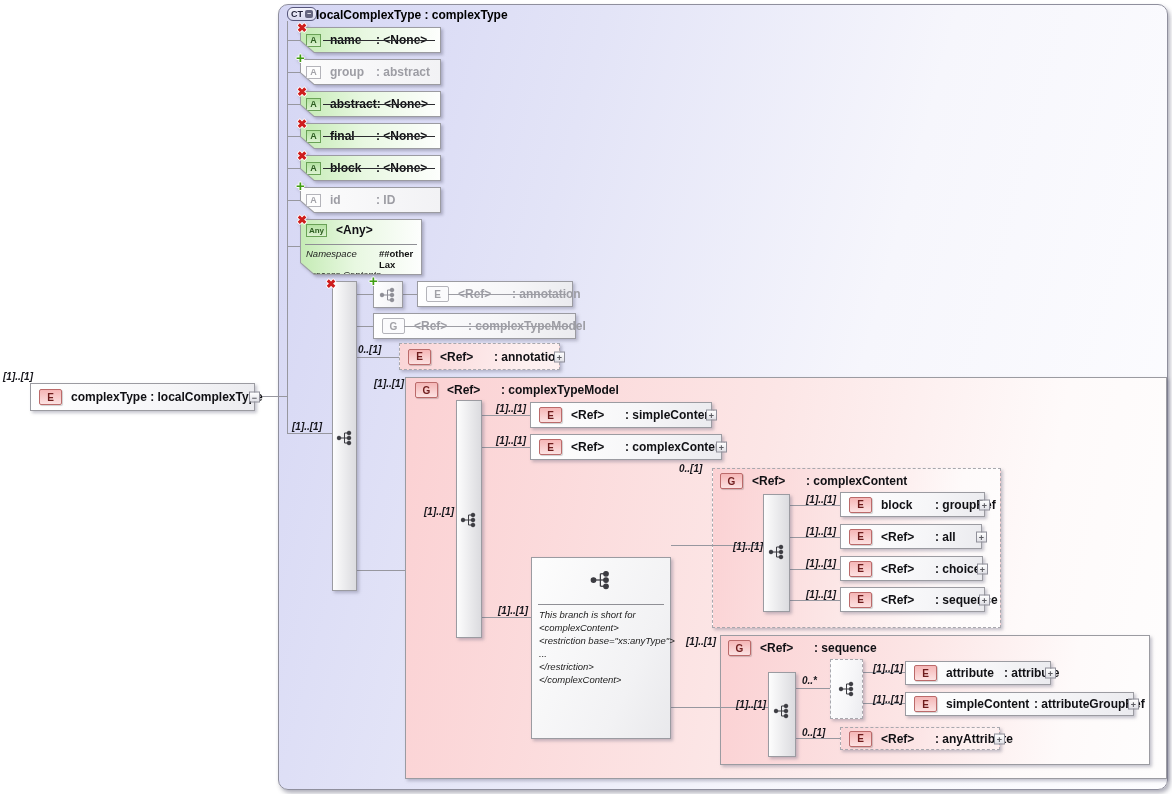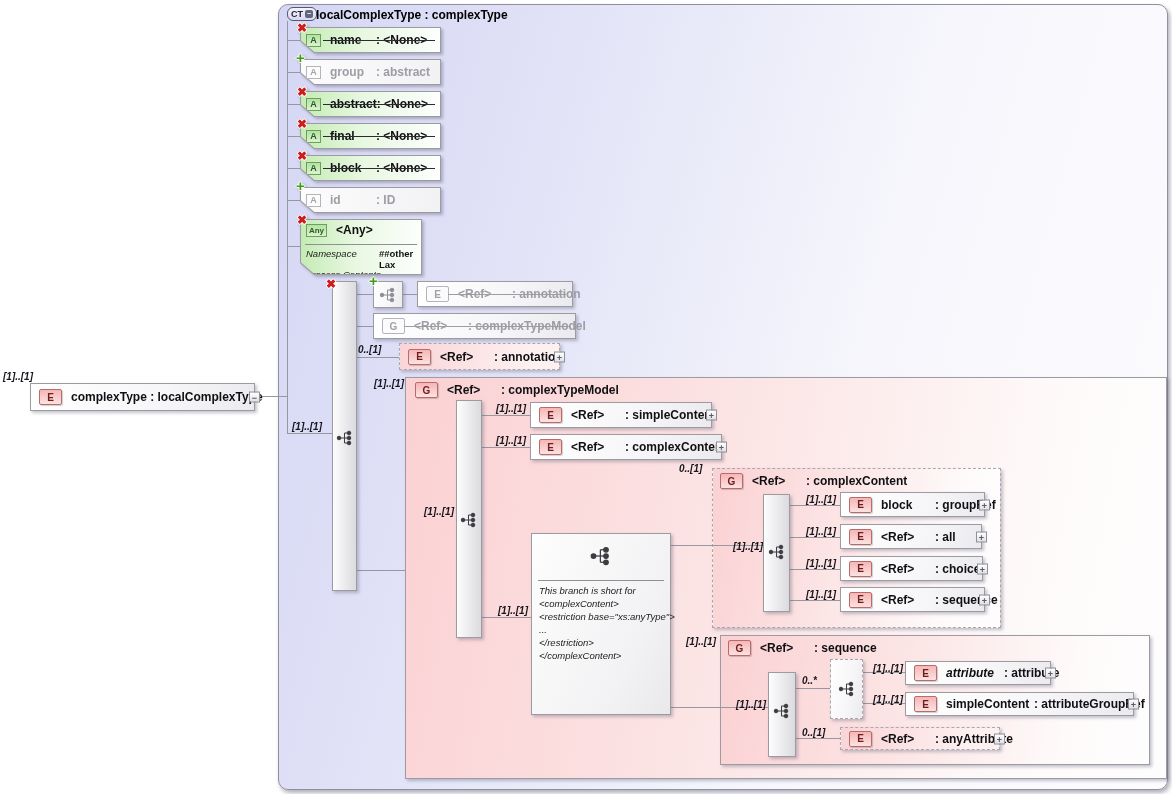--- a/index.html
+++ b/index.html
@@ -71,21 +71,21 @@
   .ct{position:absolute;left:287px;top:7px;display:flex;align-items:center;gap:2px;border:1px solid #55557a;border-radius:6px;
       padding:1px 3px;background:linear-gradient(#f4f4fc,#d8d8ee);font:bold 9px "Liberation Sans",sans-serif;color:#222238;}
   .ct-m{width:8px;height:8px;border-radius:2px;background:#666680;color:#fff;font:bold 7px/8px "Liberation Sans",sans-serif;text-align:center;}
   .title{position:absolute;font:bold 12px "Liberation Sans",sans-serif;color:#000;white-space:nowrap;}
 
   
   .pinkgrp{background:linear-gradient(100deg,#fbd1d3 0%,#fce6e6 45%,#fefafa 80%,#fefdfd 100%);}
   .ghead{position:absolute;display:flex;align-items:center;}
 
   
-  .notebox{background:linear-gradient(115deg,#fdfdfd 0%,#f2f2f4 70%,#e9e9ec 100%);}
+  .notebox{background:linear-gradient(115deg,#fdfdfd 0%,#f2f2f4 70%,#e9e9ec 100%);margin-top:24px;}
   .note-line{font:italic 9.5px/13px "Liberation Sans",sans-serif;color:#222;white-space:nowrap;}
 
   
   .any-lbl{font:italic 9.5px/11px "Liberation Sans",sans-serif;color:#222;white-space:nowrap;}
   .any-val{font:bold 9.5px/11px "Liberation Sans",sans-serif;color:#111;white-space:nowrap;}
   .any-title{font:bold 12px "Liberation Sans",sans-serif;color:#101014;}
 
   svg.comp{display:block;}
 </style>
 </head>
@@ -448,21 +448,21 @@
             <circle cx="12.5" cy="8" r="1.8"></circle>
             <circle cx="12.5" cy="13" r="1.8"></circle>
       </g>
         </svg>
     </span>
   </div>
 
   <div class="occ" style="left:873px;top:663px;">[1]..[1]</div>
   <div class="box grad-white row" style="left:905px;top:661px;width:146px;height:24px;">
     <span class="eicon">E</span>
-    <span class="nm" style="min-width:58px;font-style:italic;">attribute</span>
+    <span class="nm" style="min-width:58px;">attribute</span>
     <span class="tp">: attribute</span>
     <span class="expand">+</span>
   </div>
 
   <div class="occ" style="left:873px;top:694px;">[1]..[1]</div>
   <div class="box grad-white row" style="left:905px;top:692px;width:229px;height:24px;">
     <span class="eicon">E</span>
     <span class="nm" style="min-width:88px;">simpleContent</span>
     <span class="tp">: attributeGroupRef</span>
     <span class="expand">+</span>

